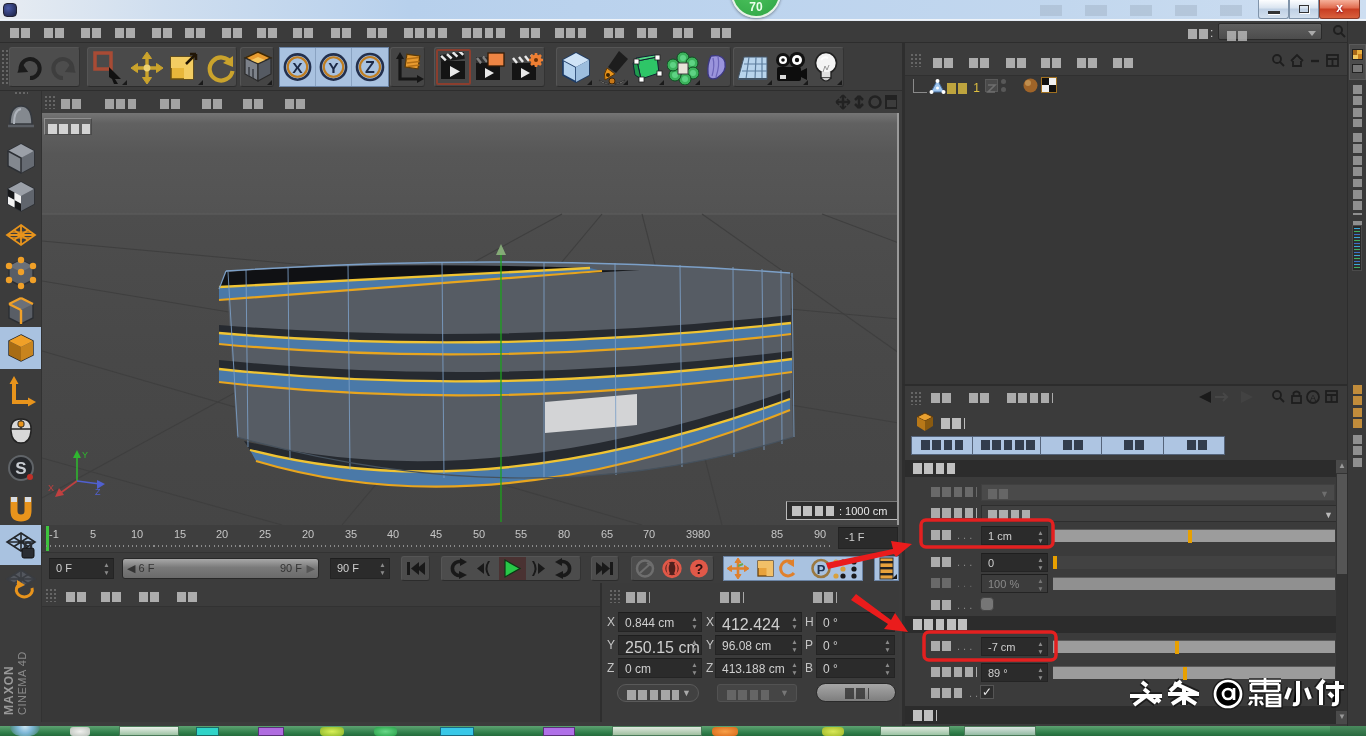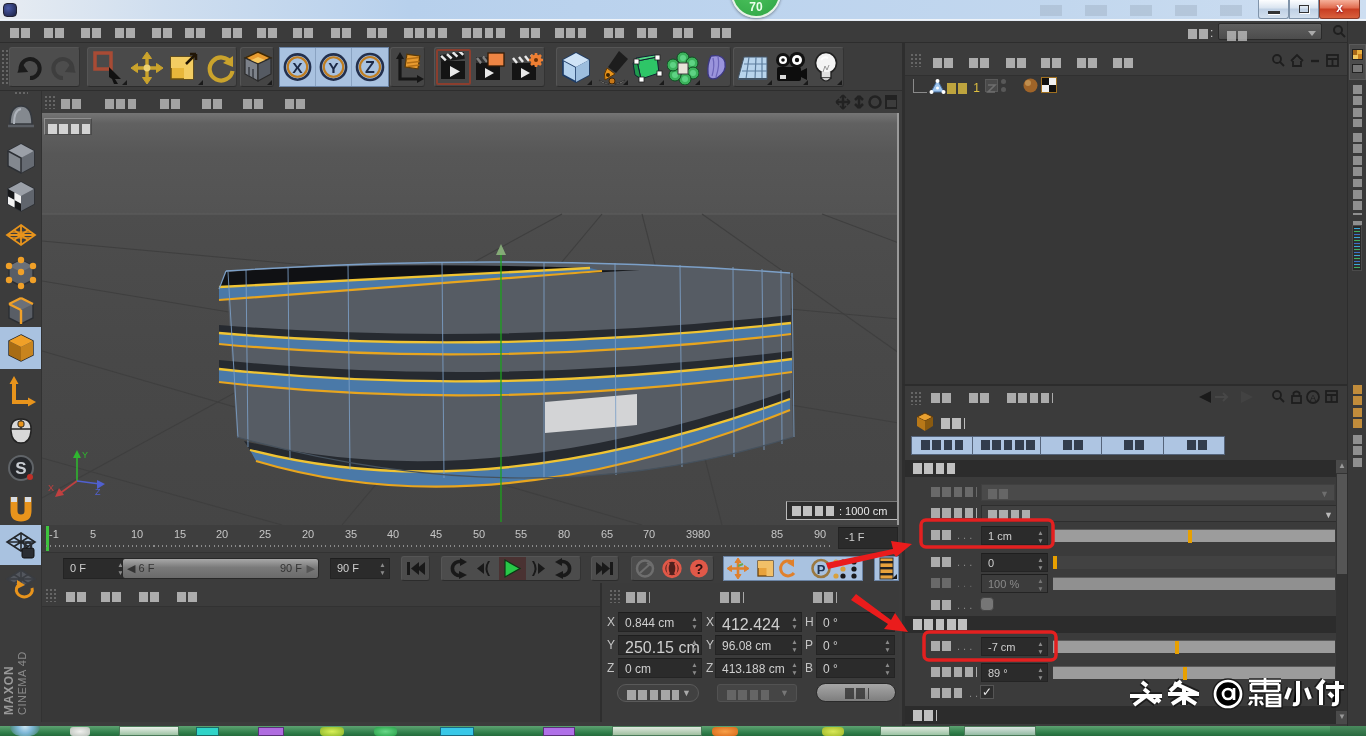--- a/index.html
+++ b/index.html
@@ -546,21 +546,21 @@
   <span class="abs" style="left:729px;top:3px;text-align:center;">85</span>
     <span class="abs" style="left:772px;top:3px;">90</span>
   <div class="abs" style="left:4px;top:20px;width:786px;height:2px;
     background:repeating-linear-gradient(90deg,#8a8a8a 0 1px, transparent 1px 4.3px);"></div>
   <div class="abs fld" style="left:796px;top:2px;width:60px;height:22px;">
       <span class="v">-1 F</span>
     </div>
 </div>
 
 <div class="abs" id="playbar" style="left:42px;top:553px;width:857px;height:30px;background:#3c3c3c;">
-  <div class="abs fld" style="left:21px;top:5px;width:65px;height:21px;">
+  <div class="abs fld" style="left:7px;top:5px;width:65px;height:21px;">
       <span class="v">0 F</span>
       <span class="spin">▲<br>▼</span>
     </div>
   <div class="abs" style="left:80px;top:5px;width:197px;height:21px;border:1px solid #282828;border-radius:3px;
      background:linear-gradient(#a8a8a8,#7a7a7a 45%,#6a6a6a);color:#333;font-size:11px;">
      <span style="position:absolute;left:4px;top:3px;">◀ 6 F</span>
      <span style="position:absolute;right:16px;top:3px;">90 F</span>
      <span style="position:absolute;right:3px;top:3px;color:#555;">▶</span>
   </div>
   <div class="abs fld" style="left:288px;top:5px;width:60px;height:21px;">

